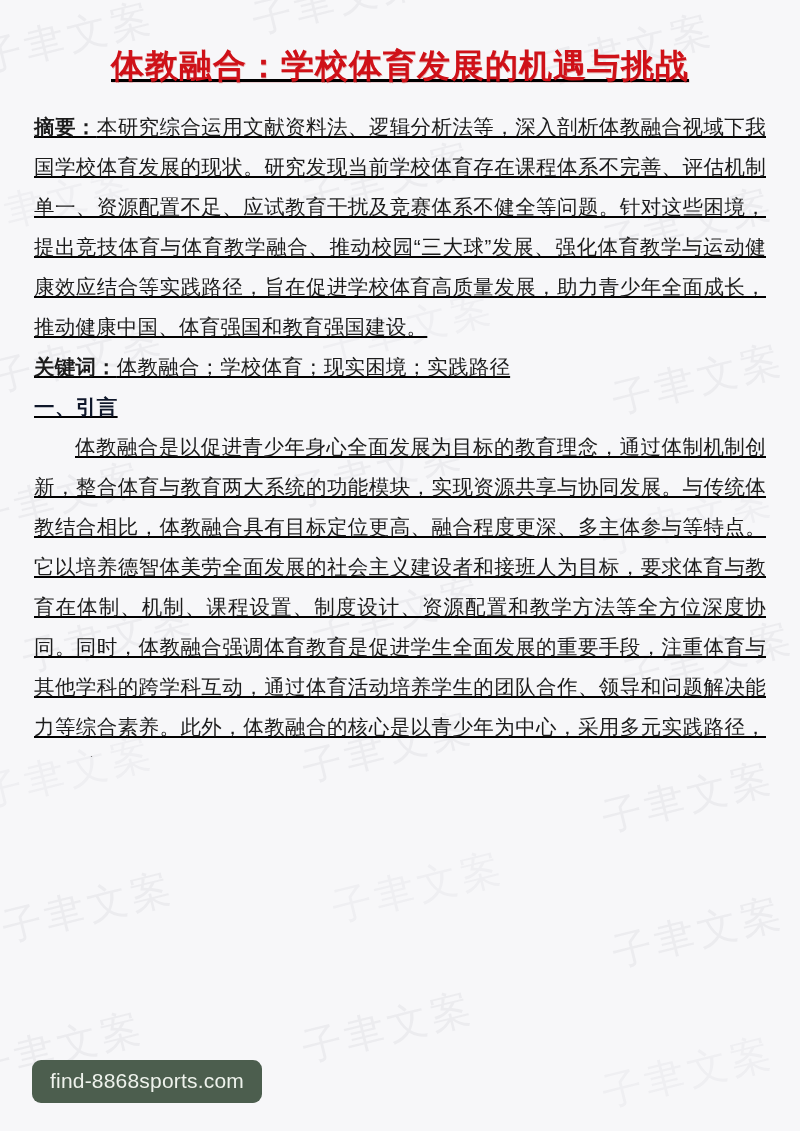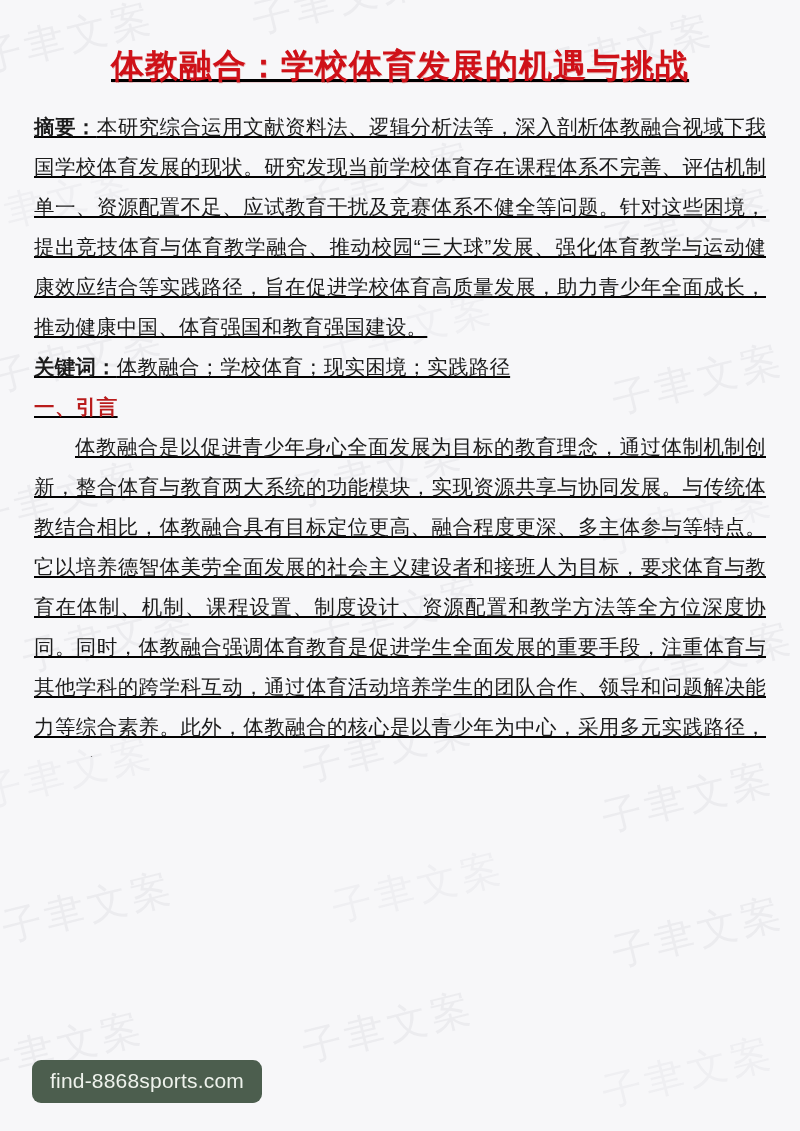--- a/index.html
+++ b/index.html
@@ -71,21 +71,21 @@
   .para.indent { text-indent: 2em; }
 
   .lead {
     font-weight: bold;
   }
 
   .heading {
     font-size: 20.5px;
     line-height: 40px;
     font-weight: bold;
-    color: #b91c1c;
+    color: #0f172a;
     margin: 0;
     letter-spacing: 0.4px;
   }
 
   .block { margin-bottom: 0px; }
 
   
   .url-badge {
     position: absolute;
     left: 32px;

